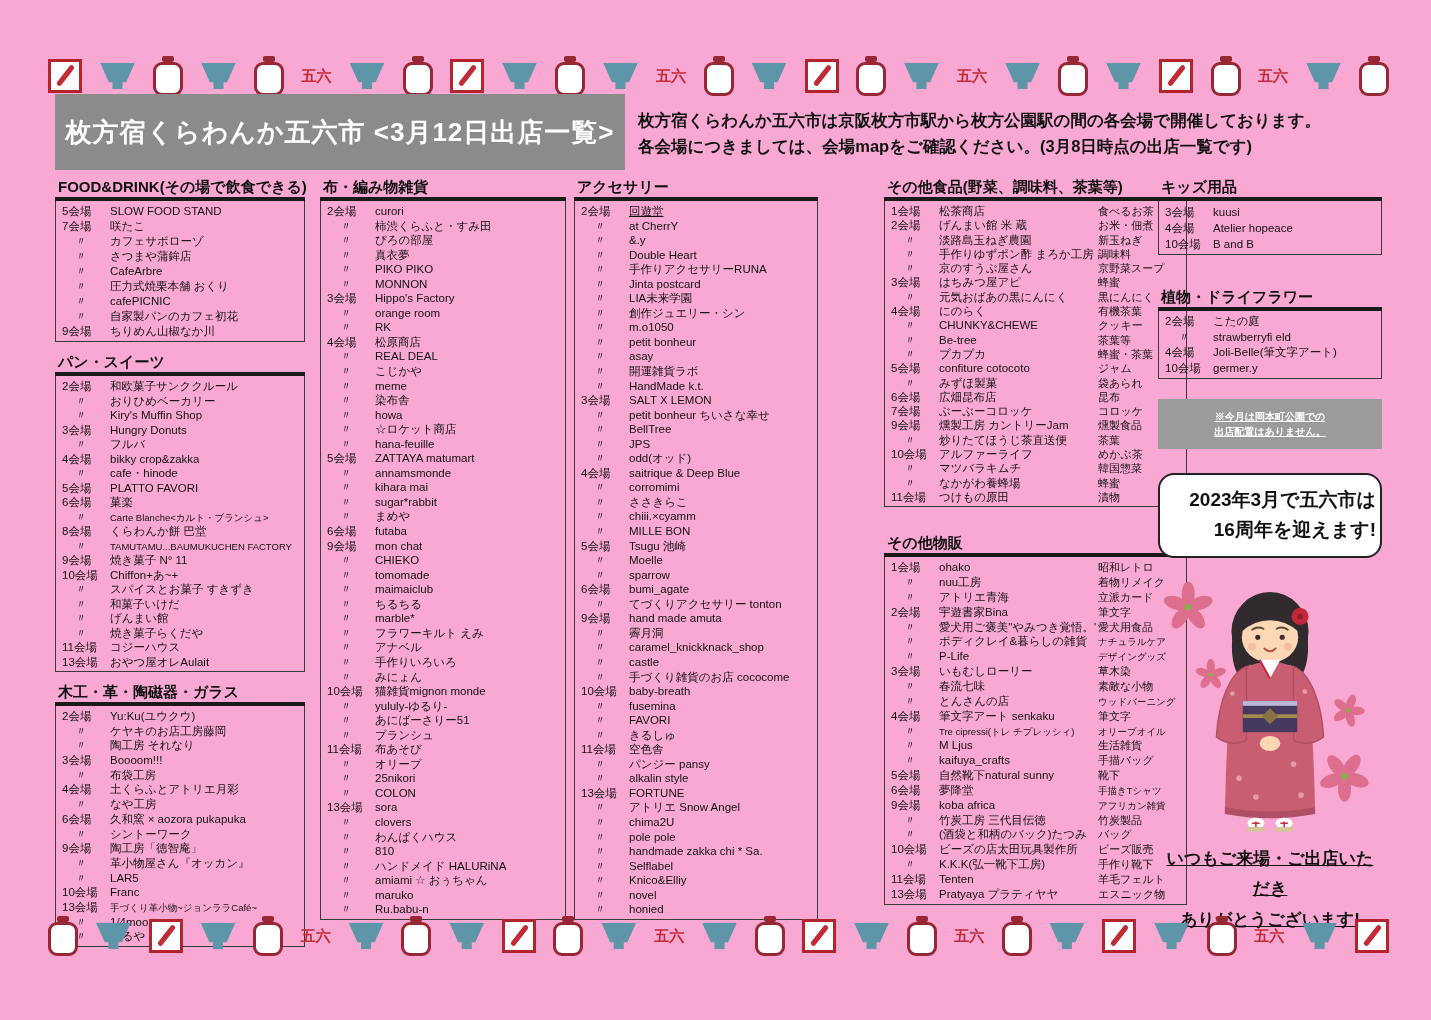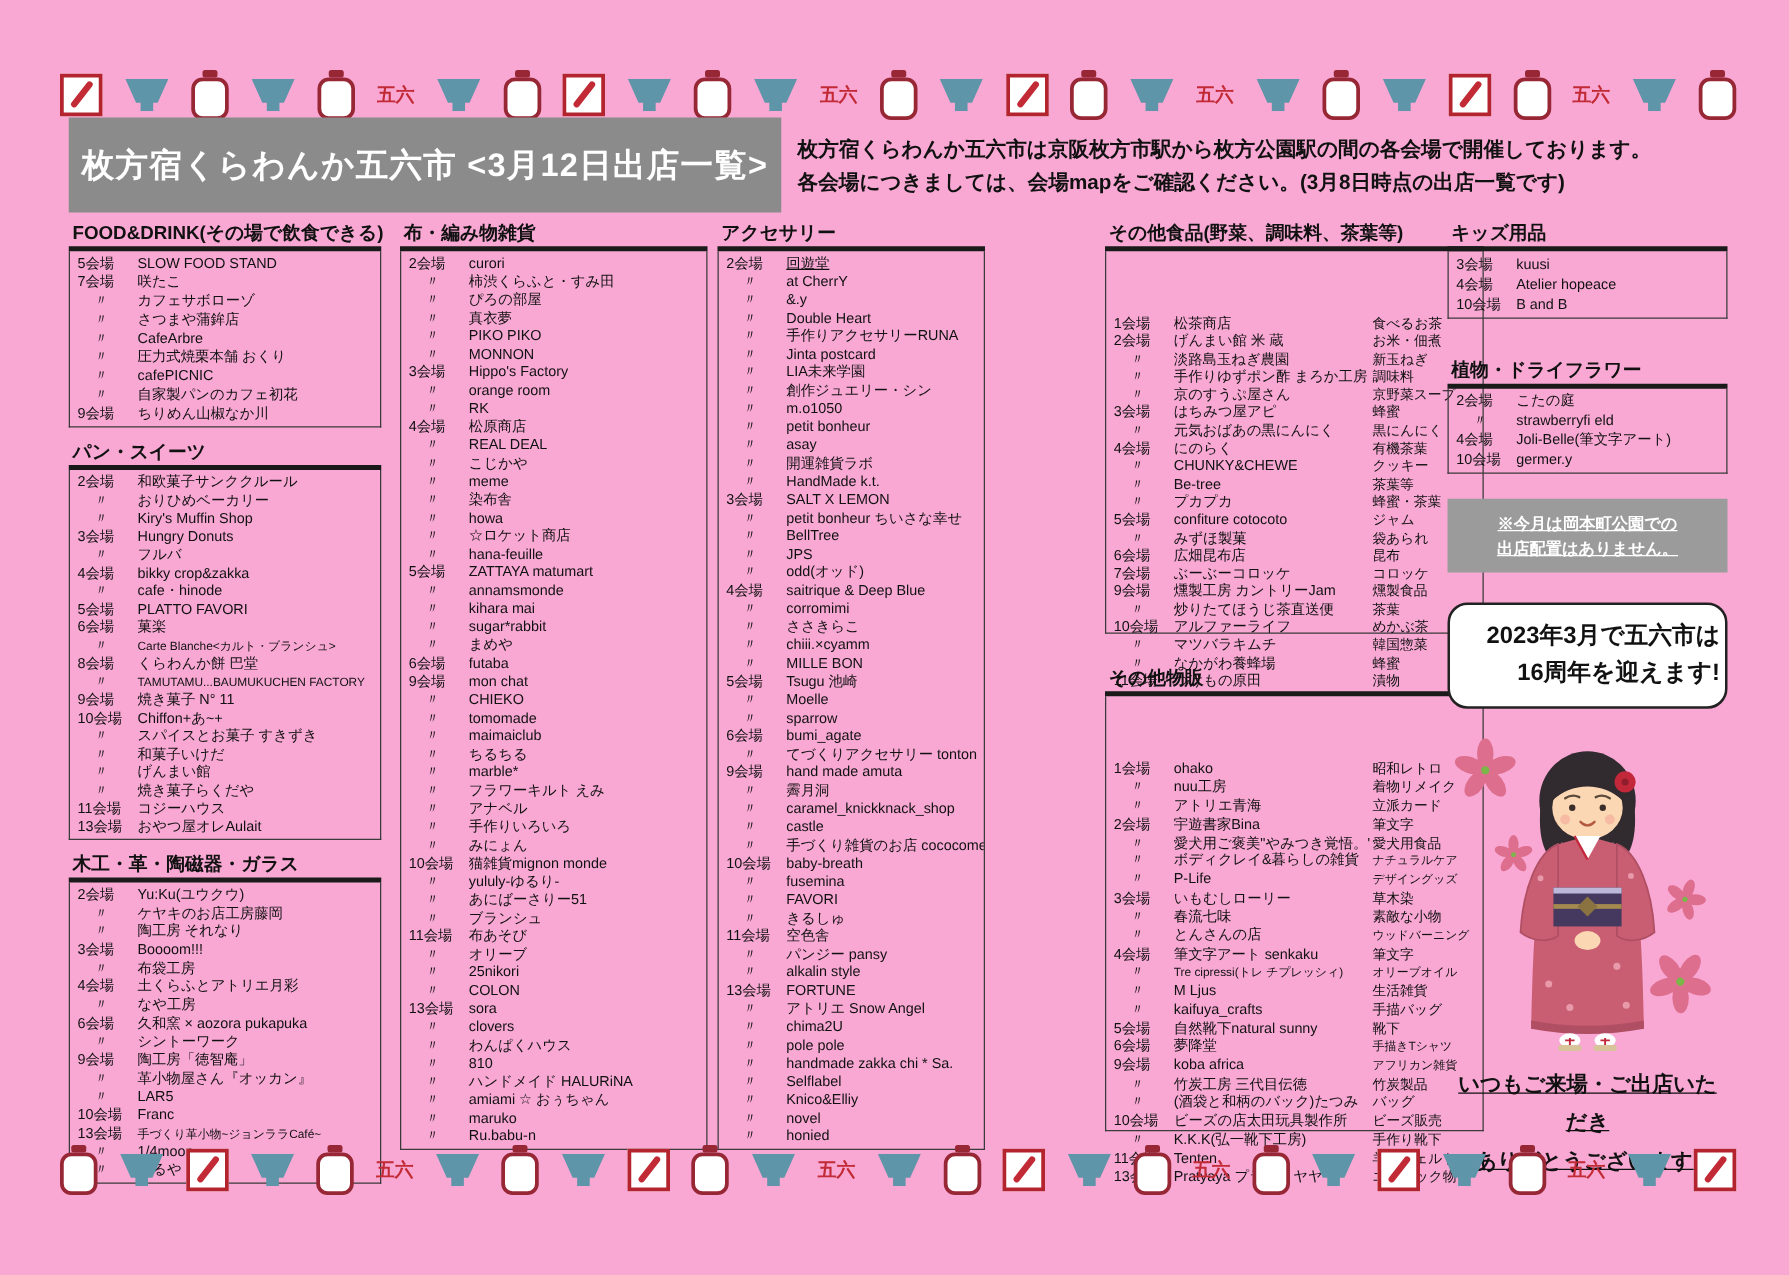--- a/index.html
+++ b/index.html
@@ -25,40 +25,40 @@
   
   .title-box{position:absolute;left:55px;top:94px;width:570px;height:76px;background:#8b8b8b;
     display:flex;align-items:center;justify-content:center;}
   .title-box span{color:#fff;font-weight:800;font-size:26px;letter-spacing:1px;}
   .intro{position:absolute;left:638px;top:108px;width:775px;font-size:16.5px;font-weight:700;line-height:1.55;}
 
   
   .col{position:absolute;top:178px;}
   .col1{left:55px;width:250px;}
   .col2{left:320px;width:246px;}
-  .col3{left:574px;width:214px;}
+  .col3{left:574px;width:244px;}
   .col4{left:836px;width:303px;padding-left:48px;}
   .col5{left:1158px;width:224px;}
 
   .sec{margin-bottom:11px;}
   .sec-h{font-weight:700;font-size:15px;line-height:17px;border-bottom:4px solid #1a1a1a;padding:0 3px 2px;white-space:nowrap;}
   .sec-list{border:1.5px solid #3a3a3a;border-top:none;padding:3px 0 2px;}
   .row{display:flex;align-items:baseline;height:var(--rh,14.6px);line-height:var(--rh,14.6px);
     font-size:11.5px;white-space:nowrap;}
   .row .v{flex:0 0 50px;padding-left:6px;box-sizing:border-box;}
   .row .v.ditto{padding-left:0;text-align:center;}
   .row .n{flex:1 1 auto;padding-left:4px;overflow:hidden;}
-  .row .c{flex:0 0 88px;padding-left:2px;font-size:11px;overflow:hidden;margin-top:48px;}
+  .row .c{flex:0 0 88px;padding-left:2px;font-size:11px;overflow:hidden;}
   .small{font-size:9.5px;}
   .csmall{font-size:9.5px !important;}
   .und{text-decoration:underline;}
 
   
   .mt1{margin-top:33px;} .mt2{margin-top:20px;} .mt3{margin-top:24px;}
-  .gray-note{background:#9b9b9b;color:#fff;font-weight:700;font-size:13px;text-align:center;
+  .gray-note{background:#9b9b9b;color:#fff;font-weight:700;font-size:10px;text-align:center;
     padding:10px 20px;line-height:1.5;}
   .gray-note div{text-decoration:underline;}
   .anniv{border:2.5px solid #222;border-radius:16px;padding:10px 4px;font-size:19px;font-weight:700;
     text-align:right;line-height:1.6;background:#fff;}
   .illust{width:224px;height:282px;margin-top:4px;}
   .thanks{font-size:17px;font-weight:700;text-align:center;line-height:1.8;}
   .thanks div{text-decoration:underline;}
 </style>
 </head>
 <body>

